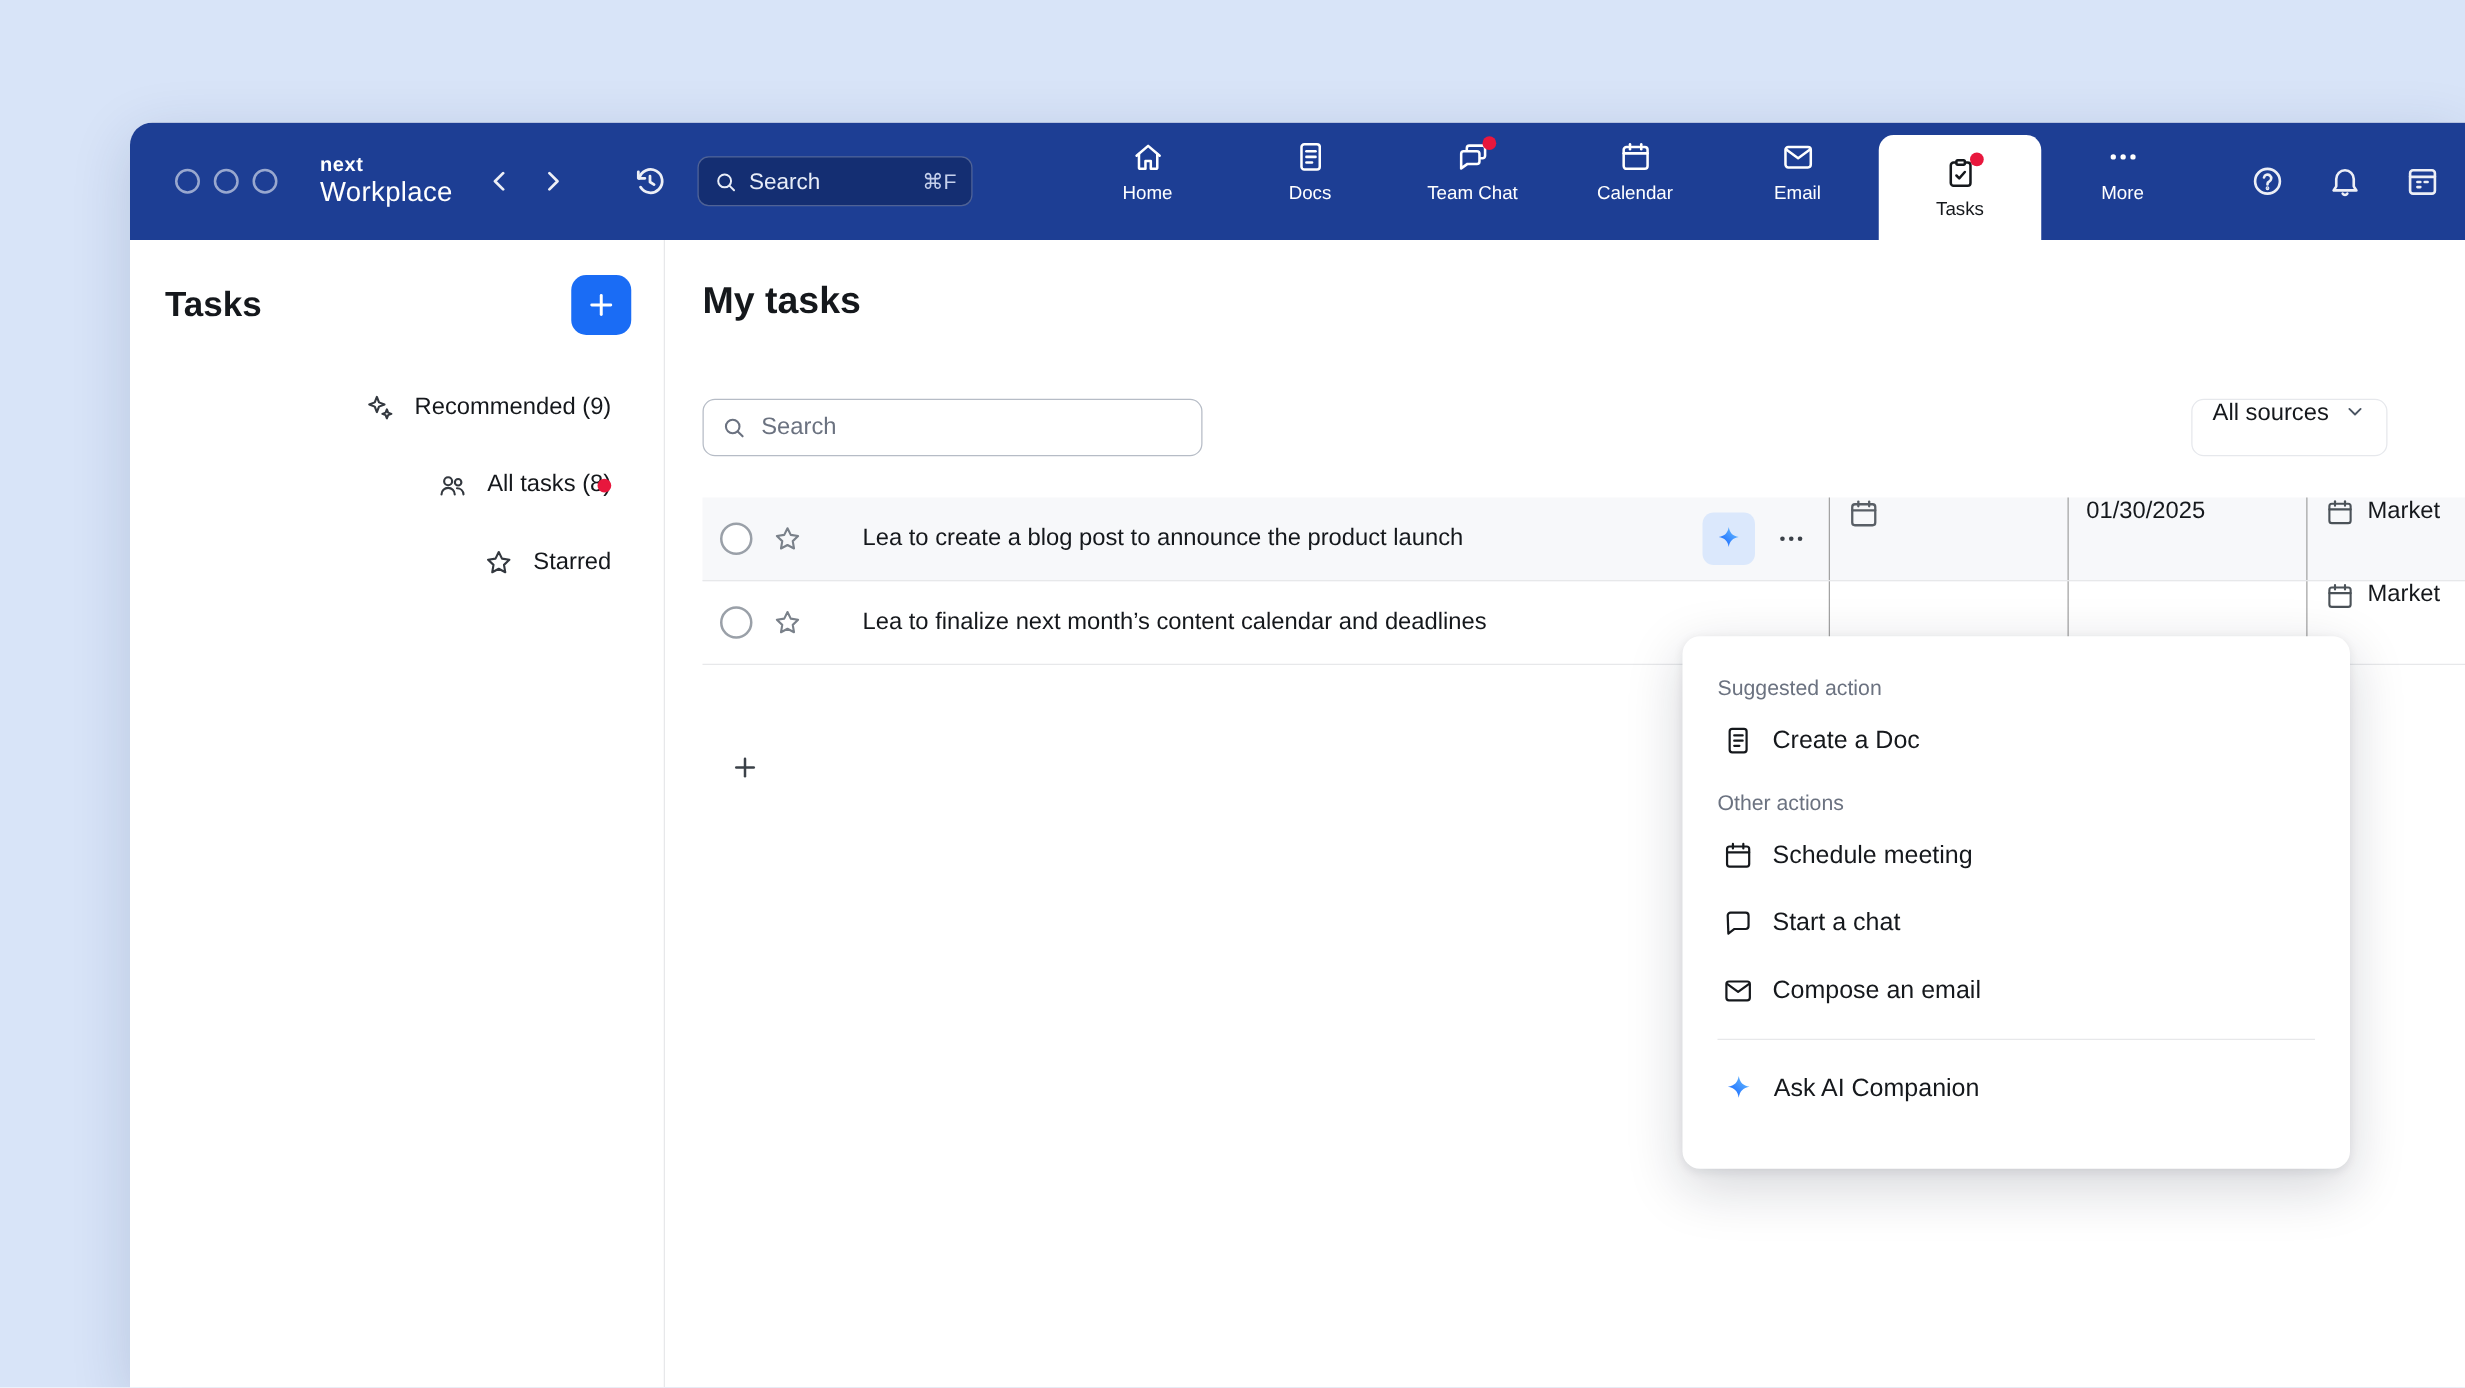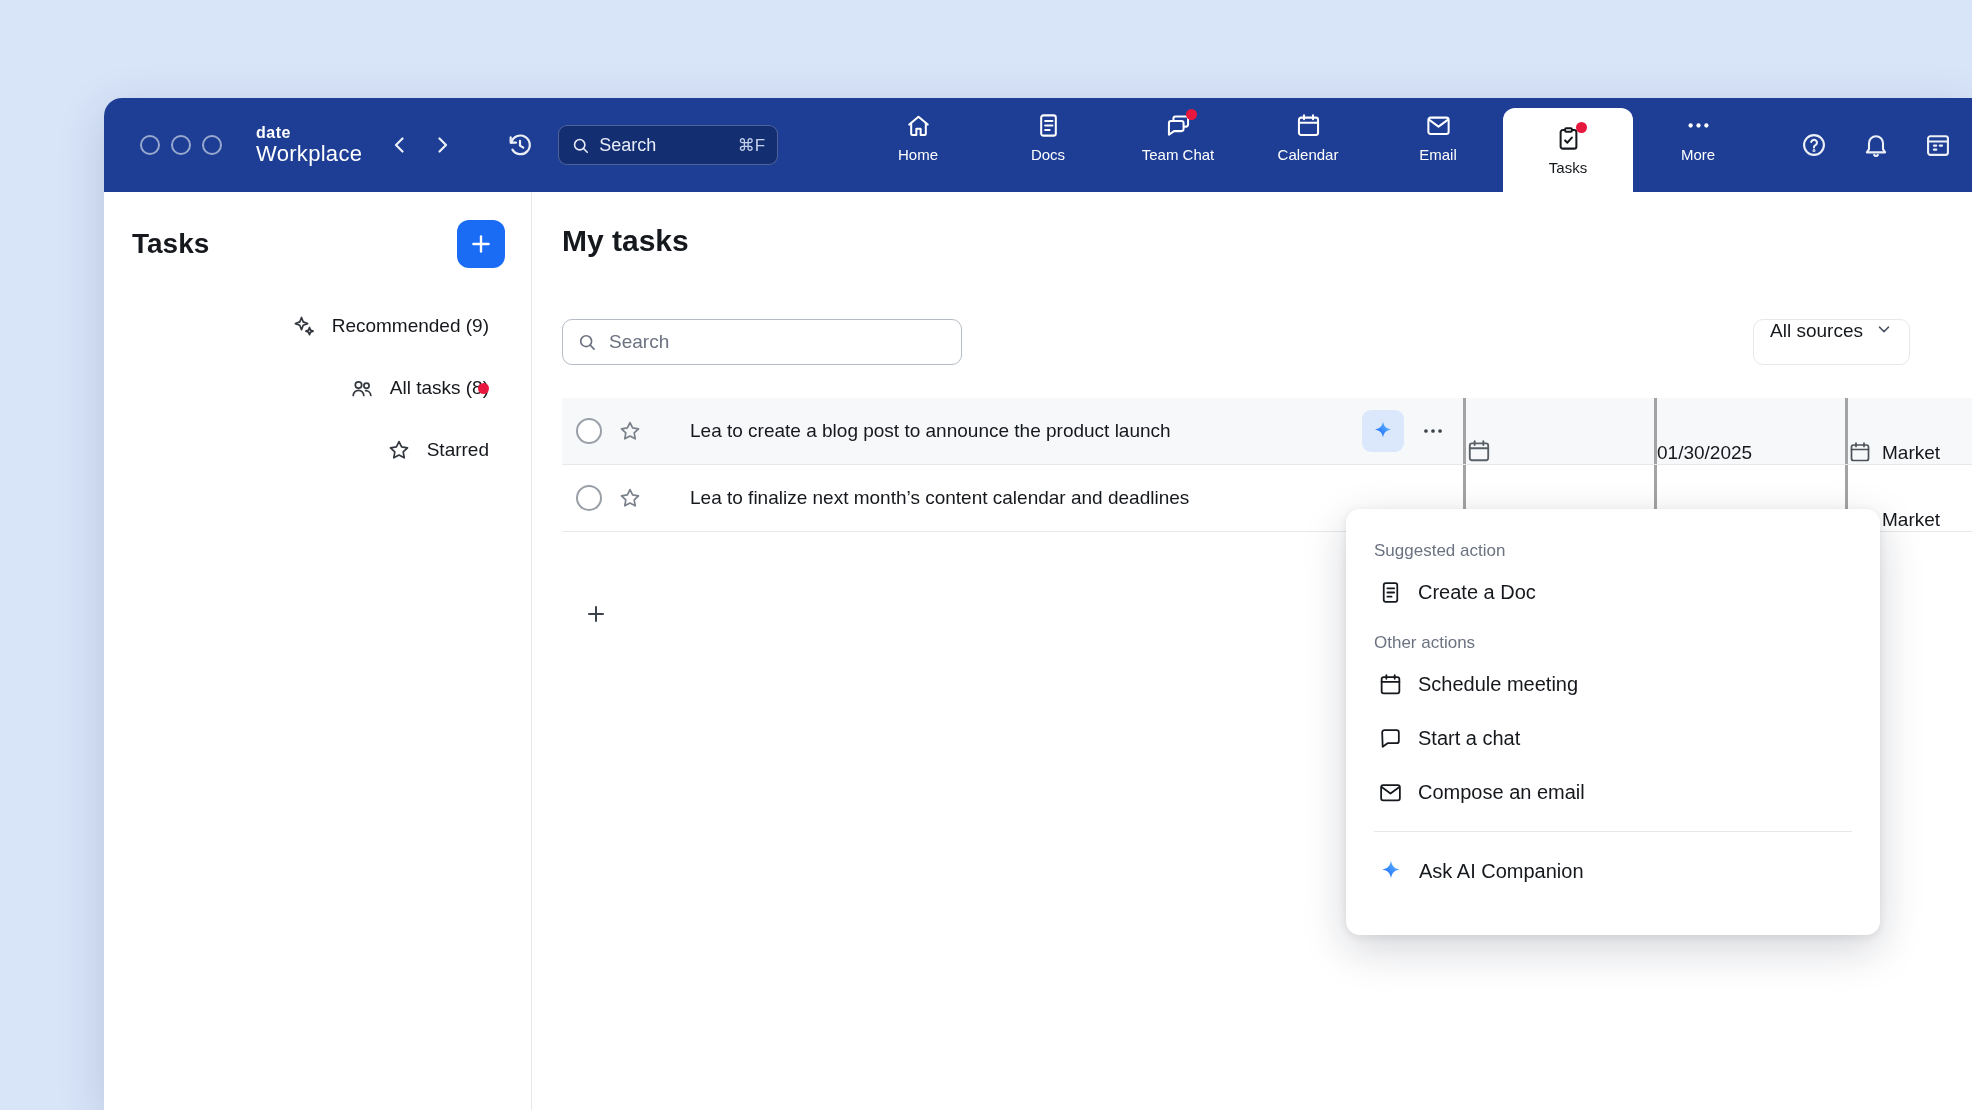--- a/index.html
+++ b/index.html
@@ -116,21 +116,21 @@
   .t-head, .t-row {
     display:grid; grid-template-columns:1fr 191px 191px 127px; align-items:center;
   }
   .t-head { height:44px; border-bottom:1px solid #e7e8ea; color:#4b5563; font-size:17px; }
   .t-head > div { display:flex; align-items:center; gap:8px; padding-left:14px; }
   .t-row { height:67px; border-bottom:1px solid #e7e8ea; font-size:19px; }
   .t-row.hovered { background:#f7f8fa; }
   .cell-task { display:flex; align-items:center; gap:16px; padding-left:14px; min-width:0; }
   .cell-task .flex-sp { flex:1; }
   .cell-due, .cell-created, .cell-source {
-    border-left:3px solid #a3a3a3; height:100%; display:flex; align-items:flex-end; gap:10px;
+    border-left:1px solid #a3a3a3; height:100%; display:flex; align-items:flex-start; padding-left:14px; gap:10px;
   }
   .radio {
     width:26px; height:26px; border-radius:50%; border:2px solid #9aa0a8; background:#fff;
     cursor:pointer; flex:0 0 26px; padding:0;
   }
   .star-btn { color:#7a818a; cursor:pointer; background:none; border:none; padding:0; flex:0 0 auto; }
   .task-text { white-space:nowrap; overflow:hidden; text-overflow:ellipsis;margin-left:32px; }
   .ai-btn {
     width:42px; height:42px; border-radius:9px; background:#dbe8fc; border:none;
     display:flex; align-items:center; justify-content:center; cursor:pointer; flex:0 0 42px;
@@ -168,21 +168,21 @@
 
   <div class="topbar">
 
     <div class="traffic">
       <span></span>
       <span></span>
       <span></span>
     </div>
 
     <div class="logo">
-      <div class="brand">date</div>
+      <div class="brand">next</div>
       <div class="product">Workplace</div>
     </div>
 
     <div class="hist-arrows">
       <button class="icon-btn">
         <svg width="24" height="24" viewBox="0 0 24 24" fill="none" stroke="currentColor" stroke-width="2.2" stroke-linecap="round" stroke-linejoin="round">
             <polyline points="14.5 5.5 8 12 14.5 18.5"></polyline>
           </svg>
       </button>
       <button class="icon-btn">

